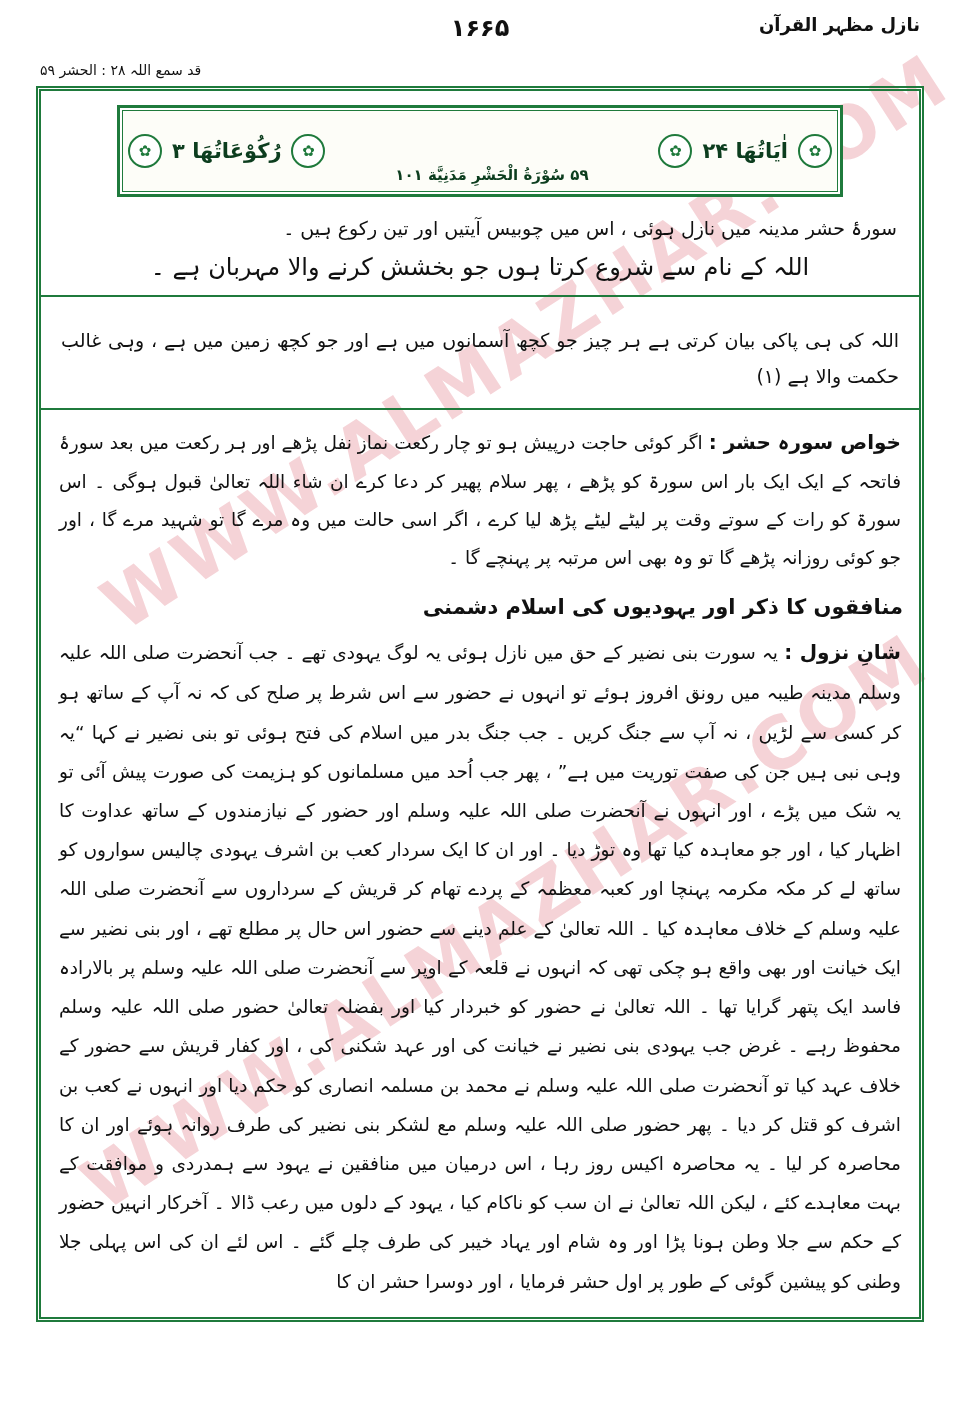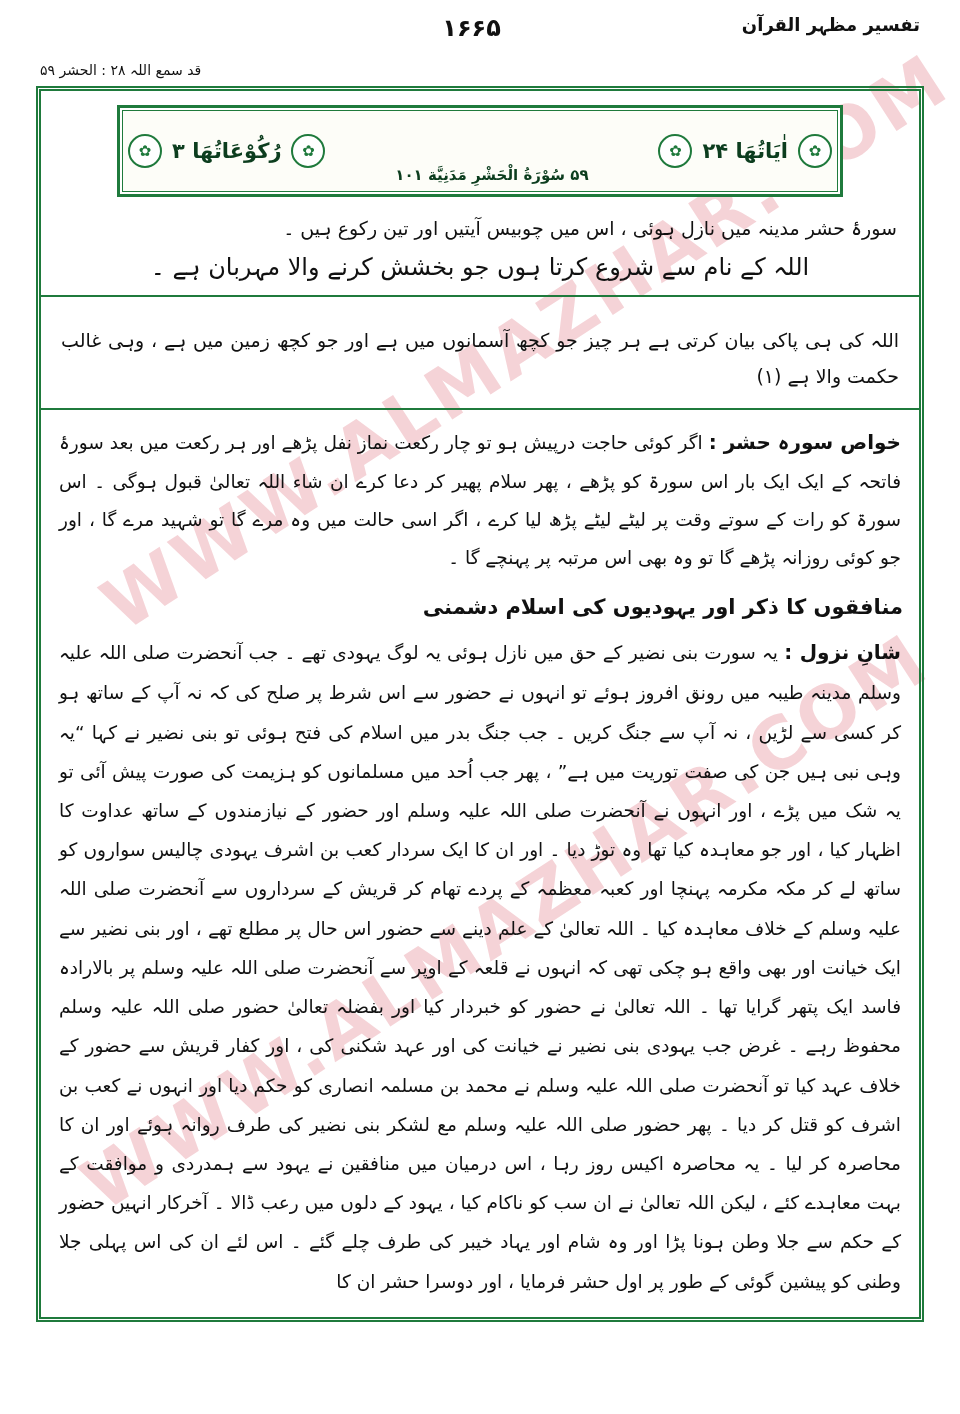--- a/index.html
+++ b/index.html
@@ -148,21 +148,21 @@
 <body>
 
 <div class="page">
 
   <div class="watermark wm1">WWW.ALMAZHAR.COM</div>
   <div class="watermark wm2">WWW.ALMAZHAR.COM</div>
 
   <div class="content">
 
     <div class="top-header">
-      <div class="h-right">تفسیر مظہر القرآن</div>
+      <div class="h-right">نازل مظہر القرآن</div>
       <div class="h-center">۱۶۶۵</div>
       <div class="h-left">قد سمع اللہ ۲۸ : الحشر ۵۹</div>
     </div>
 
     <div class="main-border">
 
       <div class="title-box">
         <span class="medallion">✿</span>
         <span class="tb-cell">اٰیَاتُهَا ۲۴</span>
         <span class="medallion">✿</span>

